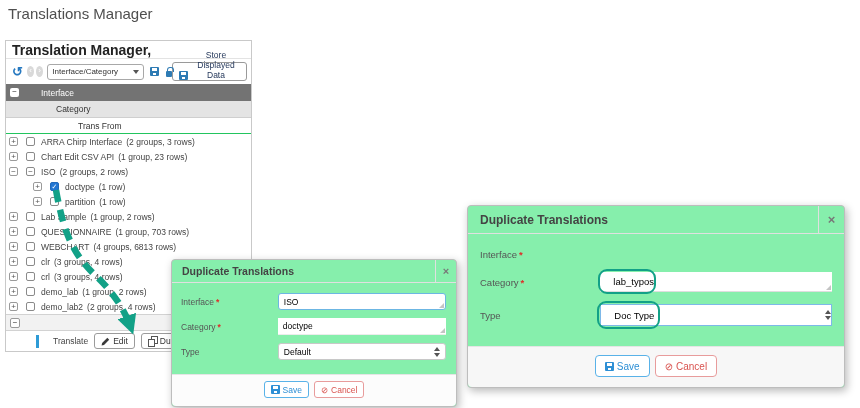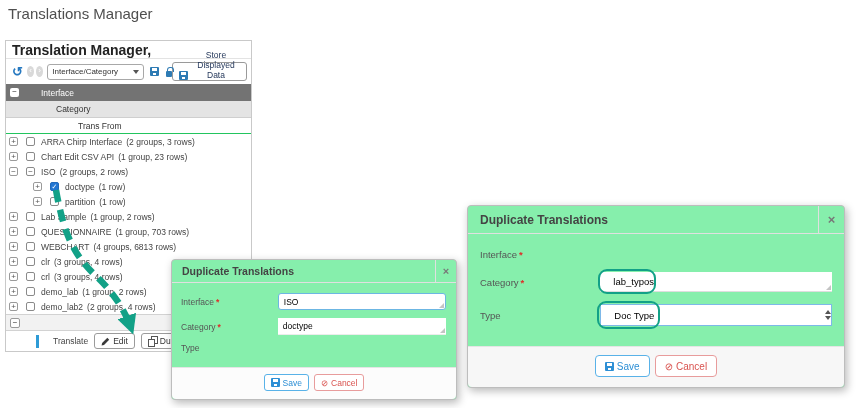--- a/index.html
+++ b/index.html
@@ -313,20 +313,27 @@
     </div>
     <div class="frow">
       <span class="flabel"><span>Category</span><b class="req">*</b></span>
       <span class="fbox plain">
         <span>doctype</span>
         <i class="grip"></i>
       </span>
     </div>
     <div class="frow">
       <span class="flabel"><span>Type</span></span>
+      <span class="fbox select">
+        <span>Default</span>
+        <span class="updown">
+            <i class="up"></i>
+            <i class="dn"></i>
+          </span>
+      </span>
     </div>
   </div>
   <div class="dlg-foot">
     <button class="btn save">
       <span class="floppy"></span>
       <span>Save</span>
     </button>
     <button class="btn cancel">
       <span class="no-icon">⊘</span>
       <span>Cancel</span>

